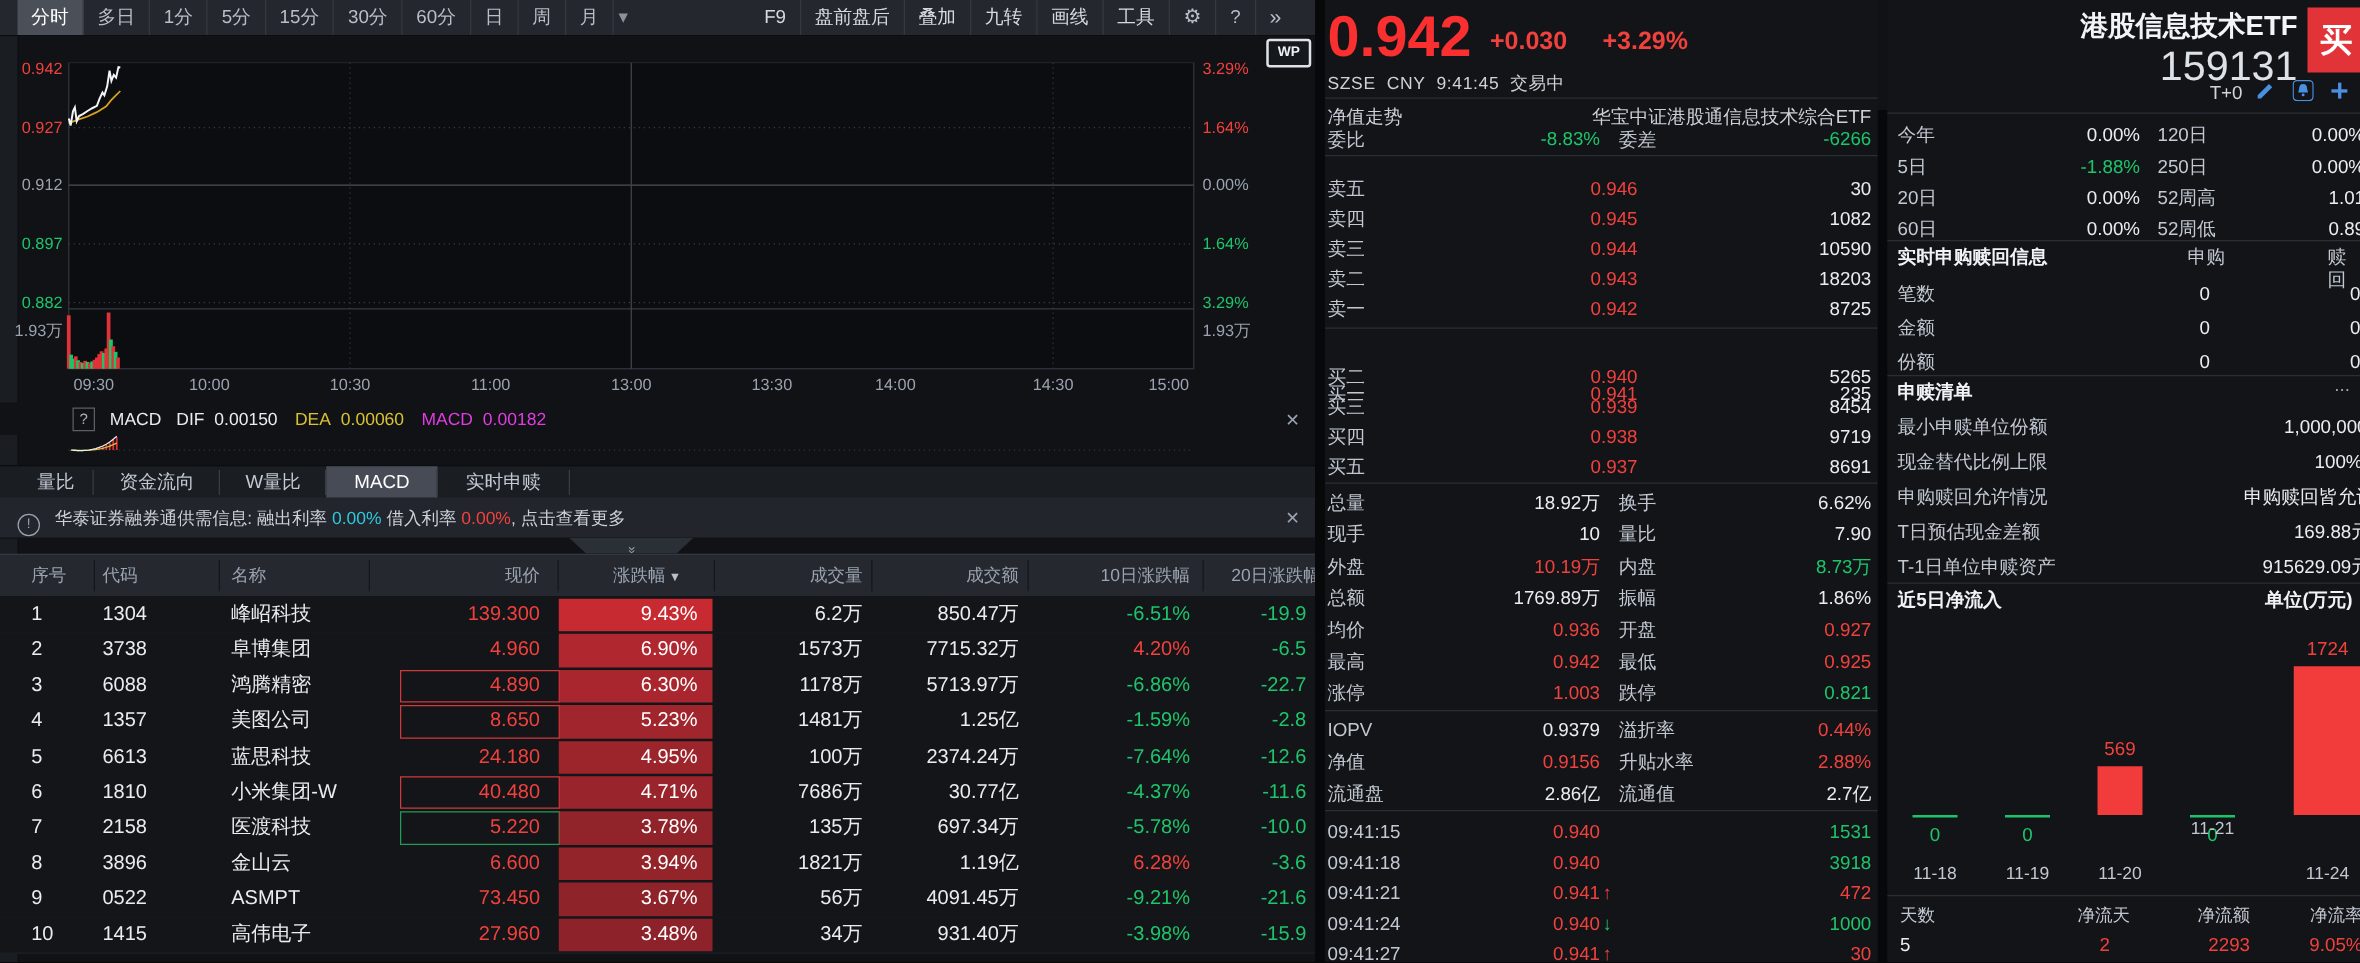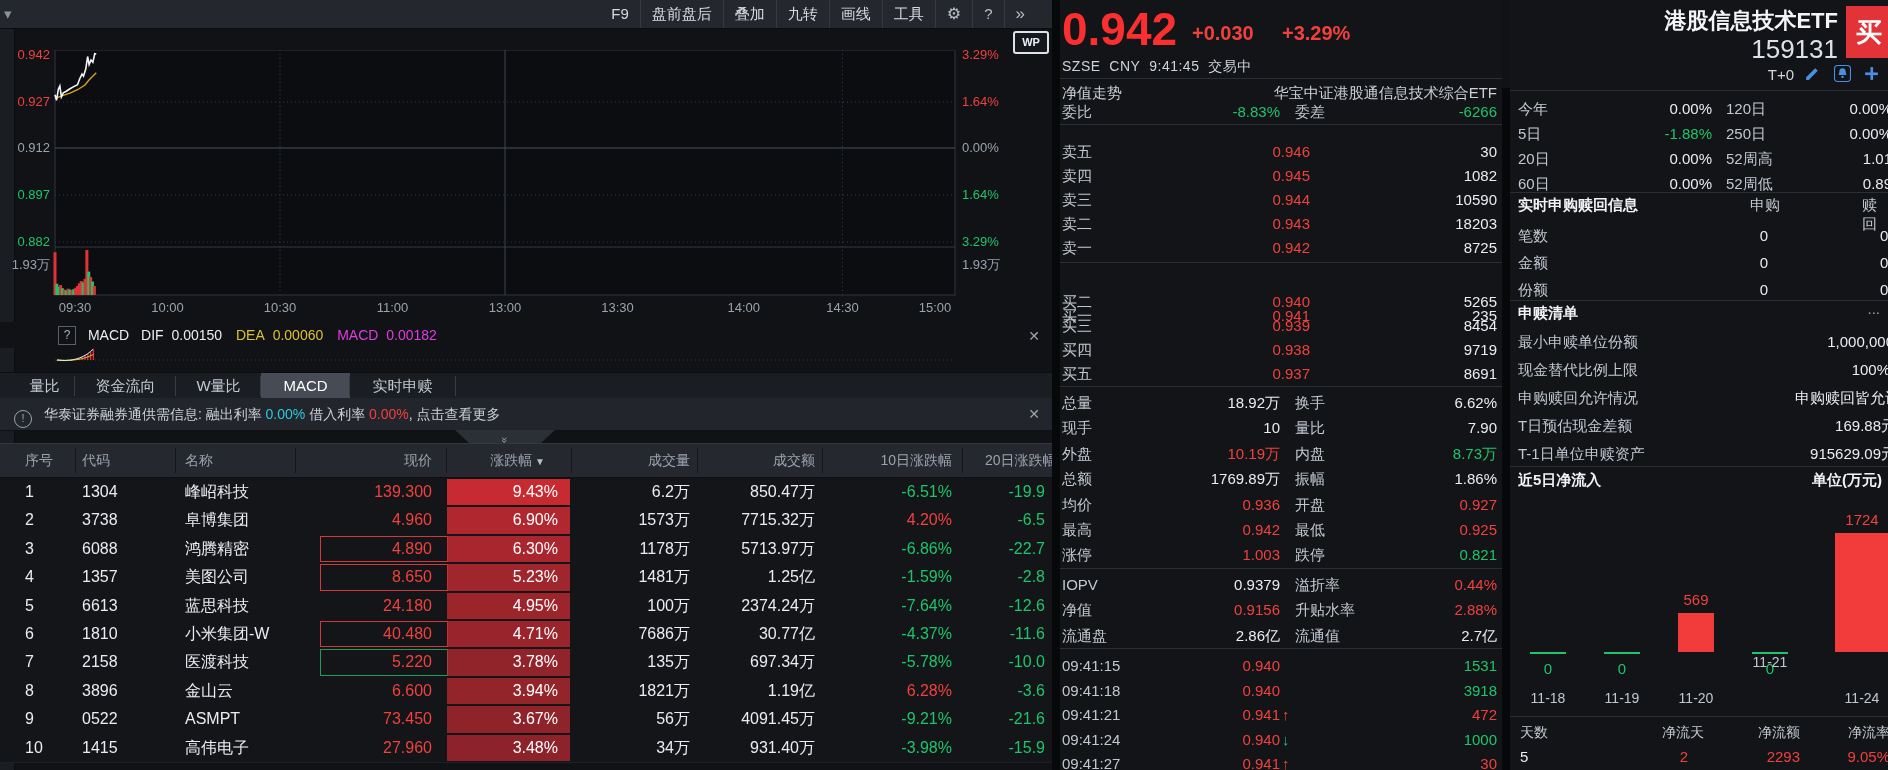--- a/index.html
+++ b/index.html
@@ -71,20 +71,32 @@
            text-align:left;line-height:52px;padding-left:10px;box-sizing:border-box;font-weight:bold;}
   .blue-ic{display:inline-block;vertical-align:middle;margin-left:8px;}
 </style>
 </head>
 <body>
 
 <div id="screen">
   <div id="gutter" class="abs"></div>
 
   <div id="toolbar" class="abs">
+    <div id="tbar-tabs" style="display:flex;margin-left:14px;">
+        <div class="tbar-tab sel">分时</div>
+        <div class="tbar-tab">多日</div>
+        <div class="tbar-tab">1分</div>
+        <div class="tbar-tab">5分</div>
+        <div class="tbar-tab">15分</div>
+        <div class="tbar-tab">30分</div>
+        <div class="tbar-tab">60分</div>
+        <div class="tbar-tab">日</div>
+        <div class="tbar-tab">周</div>
+        <div class="tbar-tab">月</div>
+      </div>
     <div class="tbar-tab" style="border:none;padding:0 4px;color:#8b929c;">▾</div>
     <div id="tbar-right">
       <div class="tbar-tab" style="color:#d6dae0;">F9</div>
     <div class="tbar-tab" style="color: rgb(214, 218, 224);">盘前盘后</div>
         <div class="tbar-tab" style="color: rgb(214, 218, 224);">叠加</div>
         <div class="tbar-tab" style="color: rgb(214, 218, 224);">九转</div>
         <div class="tbar-tab" style="color: rgb(214, 218, 224);">画线</div>
         <div class="tbar-tab" style="color: rgb(214, 218, 224);">工具</div>
         <div class="tbar-tab" style="font-size: 16px;">⚙</div>
         <div class="tbar-tab">?</div>
@@ -141,21 +153,21 @@
       <div class="axlbl axl-right" style="position: absolute; top: 187px; color: rgb(30, 196, 106);">1.64%</div>
       <div class="axlbl axl-right" style="position: absolute; top: 234px; color: rgb(30, 196, 106);">3.29%</div>
       <div class="axlbl axl-left" style="position: absolute; top: 257px; color: rgb(154, 163, 175);">1.93万</div>
       <div class="axlbl axl-right" style="position: absolute; top: 257px; color: rgb(154, 163, 175);">1.93万</div>
       <div class="axlbl" style="position: absolute; left: 45px; top: 300px; width: 60px; text-align: center; color: rgb(154, 163, 175);">09:30</div>
       <div class="axlbl" style="position: absolute; left: 137.5px; top: 300px; width: 60px; text-align: center; color: rgb(154, 163, 175);">10:00</div>
       <div class="axlbl" style="position: absolute; left: 250px; top: 300px; width: 60px; text-align: center; color: rgb(154, 163, 175);">10:30</div>
       <div class="axlbl" style="position: absolute; left: 362.5px; top: 300px; width: 60px; text-align: center; color: rgb(154, 163, 175);">11:00</div>
       <div class="axlbl" style="position: absolute; left: 475px; top: 300px; width: 60px; text-align: center; color: rgb(154, 163, 175);">13:00</div>
       <div class="axlbl" style="position: absolute; left: 587.5px; top: 300px; width: 60px; text-align: center; color: rgb(154, 163, 175);">13:30</div>
-      <div class="axlbl" style="position: absolute; left: 700px; top: 300px; width: 60px; text-align: right; color: rgb(154, 163, 175);">14:00</div>
+      <div class="axlbl" style="position: absolute; left: 700px; top: 300px; width: 60px; text-align: left; color: rgb(154, 163, 175);">14:00</div>
       <div class="axlbl" style="position: absolute; left: 812.5px; top: 300px; width: 60px; text-align: center; color: rgb(154, 163, 175);">14:30</div>
       <div class="axlbl" style="position: absolute; left: 905px; top: 300px; width: 60px; text-align: center; color: rgb(154, 163, 175);">15:00</div>
     </div>
 
   <div id="macdrow" class="abs">
     <span id="macd-help">?</span>
     <span class="white" style="margin-right:8px;">MACD</span>
     <span class="white" style="margin-right:4px;">DIF</span>
     <span class="white" style="margin-right:10px;">0.00150</span>
     <span class="yellow" style="margin-right:4px;">DEA</span>
@@ -528,21 +540,21 @@
           <div class="cell dim" style="left: 2px;">09:41:27</div>
           <div class="cell red" style="left: 140px; width: 80px; text-align: right;">0.941</div>
           <div class="cell red" style="left: 222px; font-weight: bold;">↑</div>
           <div class="cell red" style="right: 5px;">30</div>
         </div>
       </div>
   </div>
 
   <div id="right" class="abs">
     <div class="abs" style="right:50px;top:6px;font-size:22px;font-weight:bold;color:#f2f4f7;">港股信息技术ETF</div>
-    <div class="abs" style="right:50px;top:34px;font-size:26px;color:#dde2e9;">159131</div>
+    <div class="abs" style="right:50px;top:34px;font-size:33px;color:#dde2e9;">159131</div>
     <div class="abs" style="right:94px;top:66px;font-size:15px;color:#d0d5dc;">T+0</div>
     <div class="abs" style="right:8px;top:64px;">
       <svg class="blue-ic" width="17" height="17" viewBox="0 0 16 16">
         <path d="M2 11.5 L10.5 3 L13 5.5 L4.5 14 L2 14 Z" fill="#4a90e2"></path>
         </svg>
       <svg class="blue-ic" width="17" height="17" viewBox="0 0 16 16">
         <rect x="0.5" y="0.5" width="15" height="15" rx="3" fill="none" stroke="#4a90e2"></rect>
         <path d="M8 3 C5.8 3 5 4.5 5 6.5 L4.3 9.5 H11.7 L11 6.5 C11 4.5 10.2 3 8 3 Z" fill="#4a90e2"></path>
         <circle cx="8" cy="11.2" r="1.1" fill="#4a90e2"></circle>
         </svg>

